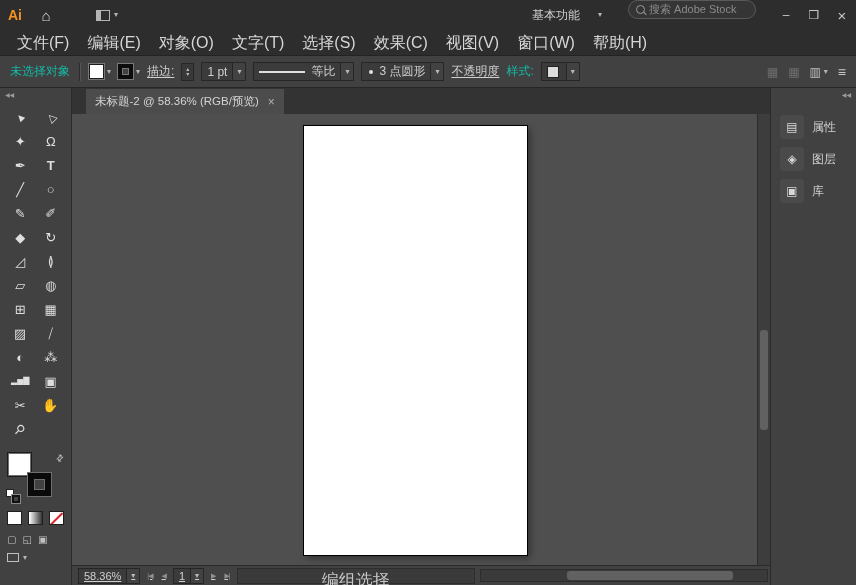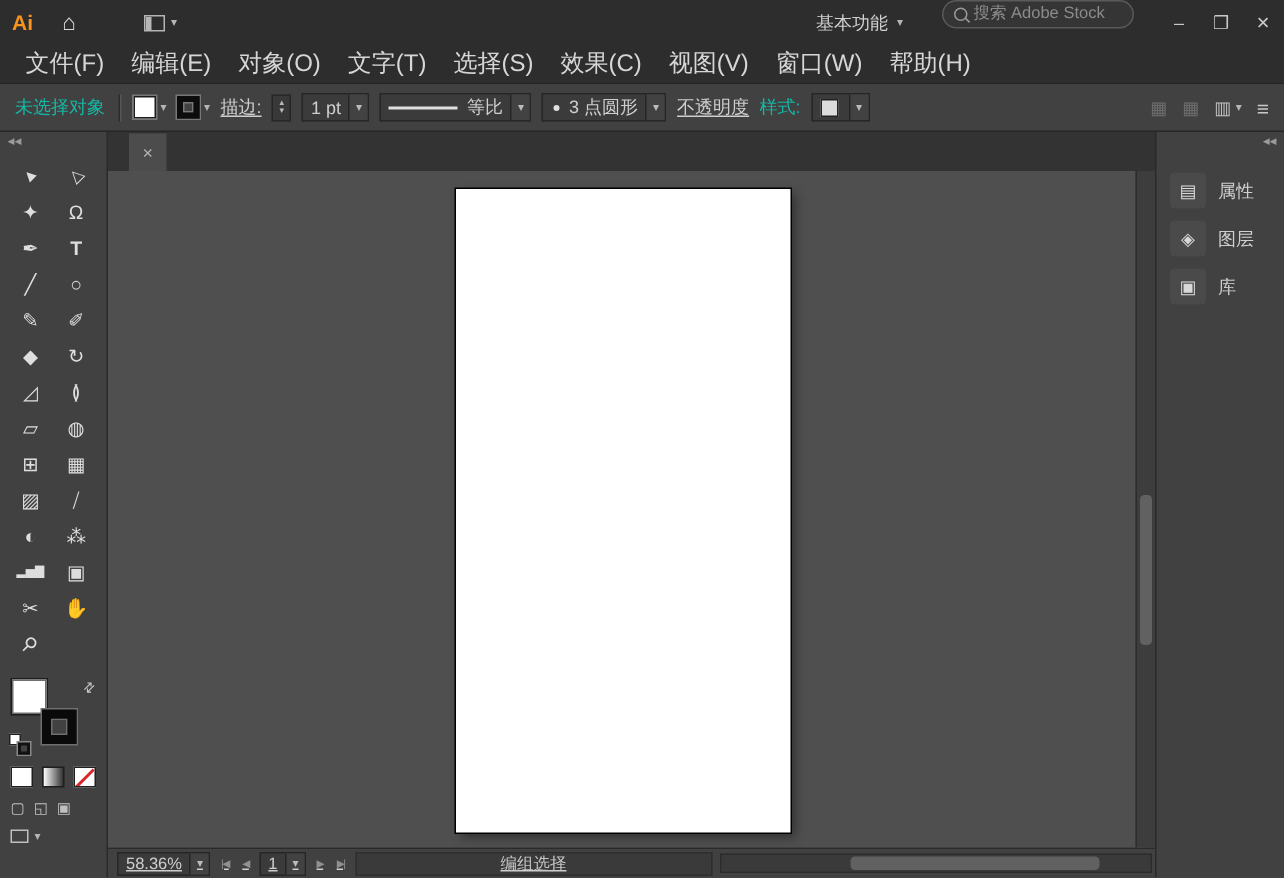--- a/index.html
+++ b/index.html
@@ -8,21 +8,21 @@
   .app { position:relative; width:856px; height:585px; background:#404040;border-radius:31px; }
 
   
   .titlebar { height:30px; background:#2d2d2d; display:flex; align-items:center; padding-left:8px; }
   .logo { color:#f7931e; font-weight:bold; font-size:14px; width:26px; }
   .home-btn { color:#d8d8d8; font-size:15px; width:24px; text-align:center; cursor:default; }
   .arrange-btn { display:flex; align-items:center; gap:4px; margin-left:34px; padding:2px 4px; }
   .arrange-icon { width:14px; height:11px; border:1px solid #b5b5b5; box-shadow:inset 4px 0 0 #b5b5b5; }
   .caret { color:#b5b5b5; font-size:8px; line-height:1; }
   .tb-spacer { flex:1; }
-  .workspace-btn { display:flex; align-items:center; gap:6px; padding:3px 8px; color:#d0d0d0; }
+  .workspace-btn { display:flex; align-items:center; gap:18px; padding:3px 8px; color:#d0d0d0; }
   .searchbox { display:flex; align-items:center; width:128px; height:19px; margin:0 16px 12px 18px; background:#353535; border:1px solid #5a5a5a; border-radius:10px; }
   .search-icon { position:relative; width:9px; height:9px; border:1px solid #9a9a9a; border-radius:50%; margin:0 4px 0 7px; flex:none; }
   .search-icon::after { content:""; position:absolute; width:4px; height:1px; background:#9a9a9a; right:-3px; bottom:-1px; transform:rotate(45deg); }
   .searchbox input { flex:1; min-width:0; background:transparent; border:none; outline:none; color:#bfbfbf; font-size:11px; font-family:inherit; }
   .searchbox input::placeholder { color:#8b8b8b; }
   .win-btns { display:flex; height:30px; }
   .win-btn { width:28px; height:30px; display:flex; align-items:center; justify-content:center; color:#c8c8c8; font-size:12px; }
   .win-btn.close { font-size:15px; }
 
   
@@ -89,21 +89,21 @@
   .tab-close { color:#b0b0b0; font-size:12px; }
   .canvas { flex:1; position:relative; background:#4f4f4f; overflow:hidden; }
   .artboard { position:absolute; left:232px; top:12px; width:223px; height:429px; background:#ffffff; box-shadow:0 0 0 1px #000, 3px 3px 7px rgba(0,0,0,0.4); }
   .vscroll { position:absolute; right:0; top:0; bottom:0; width:13px; background:#3d3d3d; border-left:1px solid #2c2c2c; }
   .vthumb { position:absolute; left:2px; right:2px; top:48%; height:22%; background:#616161; border-radius:3px; }
 
   
   .statusbar { height:20px; background:#414141; border-top:1px solid #2a2a2a; display:flex; align-items:center; padding:0 2px 0 6px; gap:5px; font-size:11px;text-decoration:underline; }
   .statusbar .combo { height:16px; }
   .nav { color:#909090; font-size:7px; letter-spacing:-1px; padding:0 2px; white-space:nowrap; }
-  .status-field { width:238px; height:16px; background:#3a3a3a; border:1px solid #2e2e2e; display:flex; align-items:center; justify-content:center; color:#c6c6c6; font-size:11px; }
+  .status-field { width:238px; height:16px; background:#3a3a3a; border:1px solid #2e2e2e; display:flex; justify-content:center; color:#c6c6c6; font-size:17px; }
   .hscroll { flex:1; height:13px; background:#3a3a3a; border:1px solid #2c2c2c; position:relative; }
   .hthumb { position:absolute; top:1px; bottom:1px; left:30%; width:58%; background:#616161; border-radius:3px; }
 
   
   .rightpanel { width:86px; background:#414141; border-left:1px solid #2a2a2a; flex:none; display:flex; flex-direction:column; }
   .rightpanel .panel-collapse { text-align:right; padding:3px 5px 0 0; }
   .panel-tabs { margin-top:12px; display:flex; flex-direction:column; gap:4px; }
   .panel-item { height:28px; display:flex; align-items:center; gap:8px; padding-left:9px; }
   .panel-icon { width:24px; height:24px; background:#4a4a4a; border-radius:3px; display:flex; align-items:center; justify-content:center; font-size:12px; color:#d8d8d8; flex:none; }
   .panel-label { color:#cfcfcf; font-size:12px; white-space:nowrap; }
@@ -313,20 +313,21 @@
 
       <div class="screen-mode" data-name="change-screen-mode-button">
         <span class="screen-rect" data-name="screen-mode-icon"></span>
         <span class="caret" data-name="chevron-down-icon">▾</span>
       </div>
     </div>
 
     <div class="docarea" data-name="document-area">
       <div class="tabbar" data-name="document-tabbar">
         <div class="tab" data-name="document-tab">
+          <span data-name="document-tab-title">未标题-2 @ 58.36% (RGB/预览)</span>
           <span class="tab-close" data-name="tab-close-button"><span data-name="close-icon">×</span></span>
         </div>
       </div>
       <div class="canvas" data-name="canvas">
         <div class="artboard" data-name="artboard"></div>
         <div class="vscroll" data-name="vertical-scrollbar">
           <div class="vthumb" data-name="vertical-scrollbar-thumb"></div>
         </div>
       </div>
       <div class="statusbar" data-name="status-bar">

